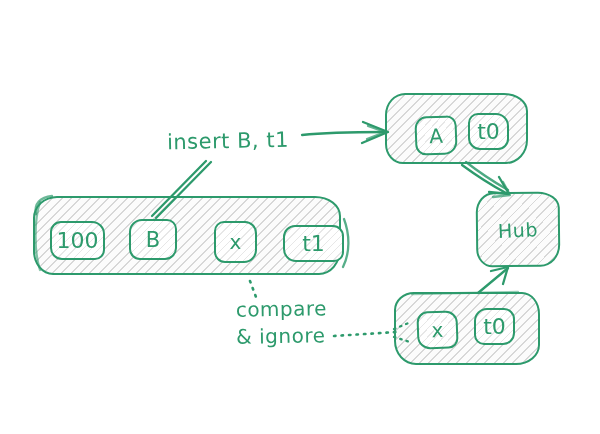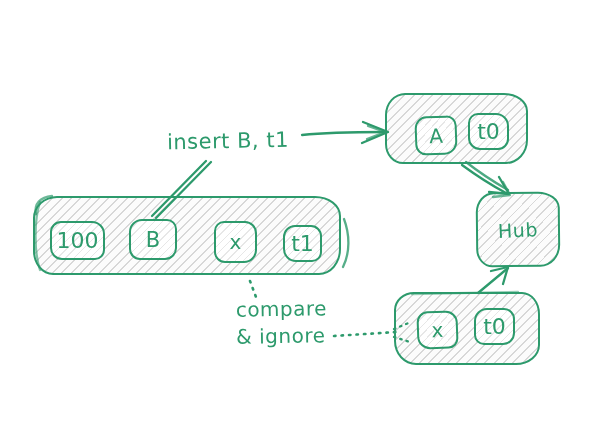--- a/index.html
+++ b/index.html
@@ -30,21 +30,21 @@
     position:absolute;box-sizing:border-box;
     border:2.2px solid var(--stroke);
     background:repeating-linear-gradient(135deg, rgba(0,0,0,0) 0 4.8px, var(--cellhatch) 4.8px 5.8px), #ffffff;
     display:flex;align-items:center;justify-content:center;
     font-size:22px;
   }
   
   .p100{left:15px; top:23px; width:55px; height:39px; border-radius:11px 13px 10px 12px;text-align:right;}
   .pB  {left:94px; top:21px; width:48px; height:41px; border-radius:13px 10px 12px 11px; font-size:21px;}
   .px  {left:179px;top:23px; width:43px; height:42px; border-radius:10px 12px 13px 11px; font-size:20px;}
-  .pt1 {left:248px;top:27px; width:39px; height:37px; border-radius:12px 11px 10px 13px;}
+  .pt1 {left:248px;top:27px; width:61px; height:37px; border-radius:12px 11px 10px 13px;}
   
   .pA  {left:28px; top:21px; width:42px; height:39px; border-radius:12px 10px 13px 11px; font-size:20px; transform:rotate(-2deg);}
   .pt0a{left:81px; top:18px; width:41px; height:37px; border-radius:10px 13px 11px 12px;}
   
   .pxb {left:21px; top:17px; width:41px; height:38px; border-radius:11px 12px 10px 13px; font-size:20px; transform:rotate(-2deg);}
   .pt0b{left:78px; top:14px; width:41px; height:37px; border-radius:13px 11px 12px 10px;}
   .note{position:absolute;white-space:nowrap;}
   .note-insert{left:167px; top:129px; font-size:21px; transform:rotate(-1.2deg); letter-spacing:.5px;}
   .note-compare{left:236px; top:296px; font-size:20px; line-height:27px; transform:rotate(-1deg); letter-spacing:.5px;}
   svg.wires{position:absolute;left:0;top:0;width:600px;height:434px;pointer-events:none;color:var(--stroke);}

